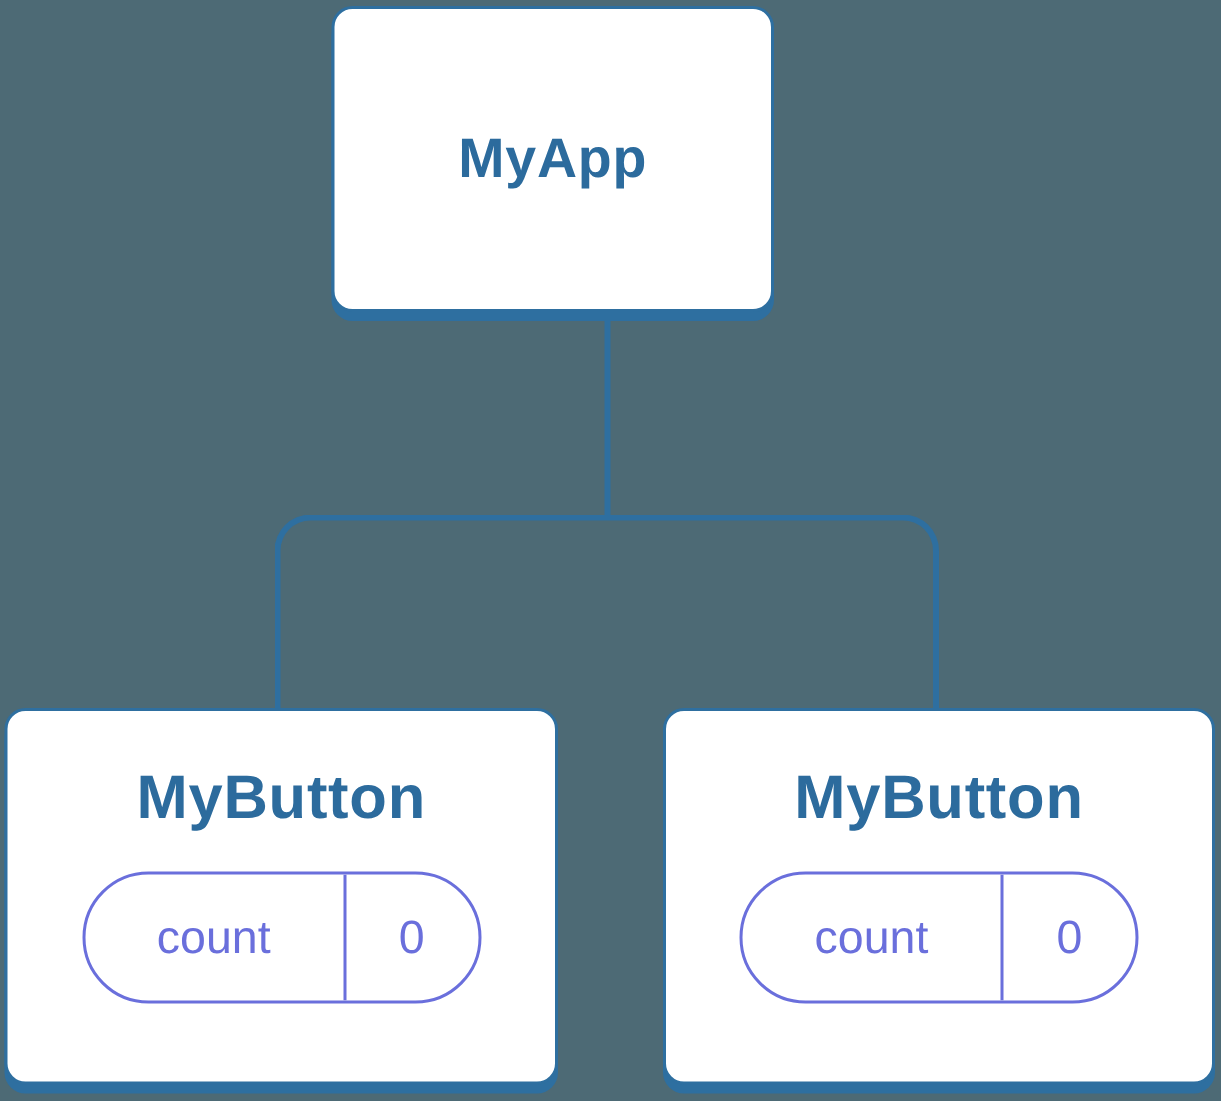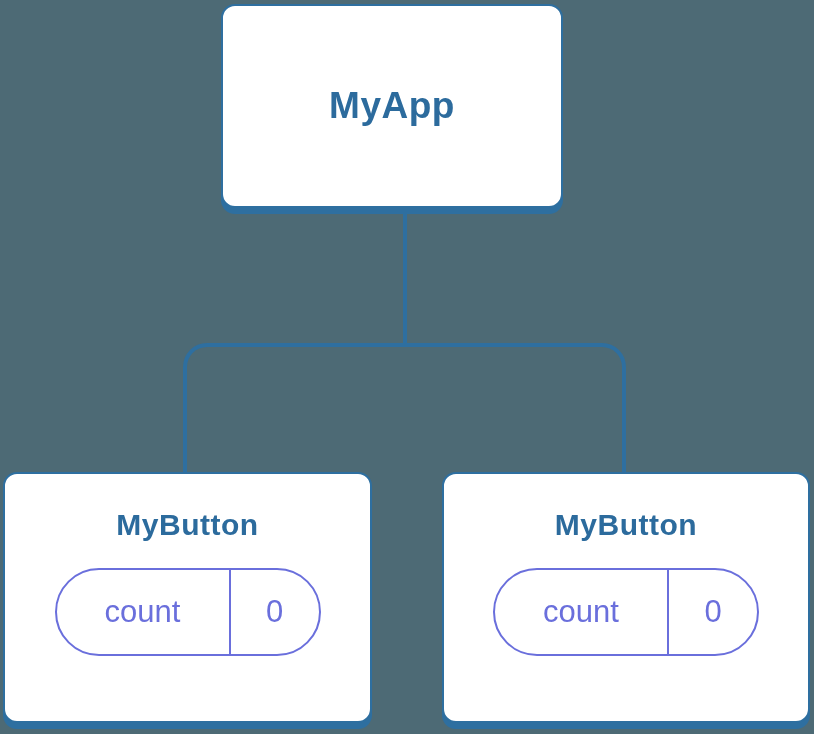--- a/index.html
+++ b/index.html
@@ -29,32 +29,32 @@
     align-items: center;
     justify-content: center;
   }
   .node-label {
     color: var(--node_text);
     font-weight: 600;
     letter-spacing: 0.5px;
   }
   .root-node {
     left: 221px; top: 4px;
-    width: 342px; height: 204px;
+    width: 295px; height: 204px;
   }
   .root-node .node-label { font-size: 37px; }
   .child-node {
     top: 472px;
     height: 251px;
     flex-direction: column;
     justify-content: flex-start;
     padding-top: 34px;
     gap: 26px;
   }
-  .child-node .node-label { font-size: 30px; }
+  .child-node .node-label { font-size: 41px; }
   .child-left  { left: 3px;   width: 369px; }
   .child-right { left: 442px; width: 368px; }
   .stem {
     position: absolute;
     width: 4px;
     background: var(--line);
   }
   .stem-root { left: 403px; top: 210px; height: 136px; }
   .bracket {
     position: absolute;

